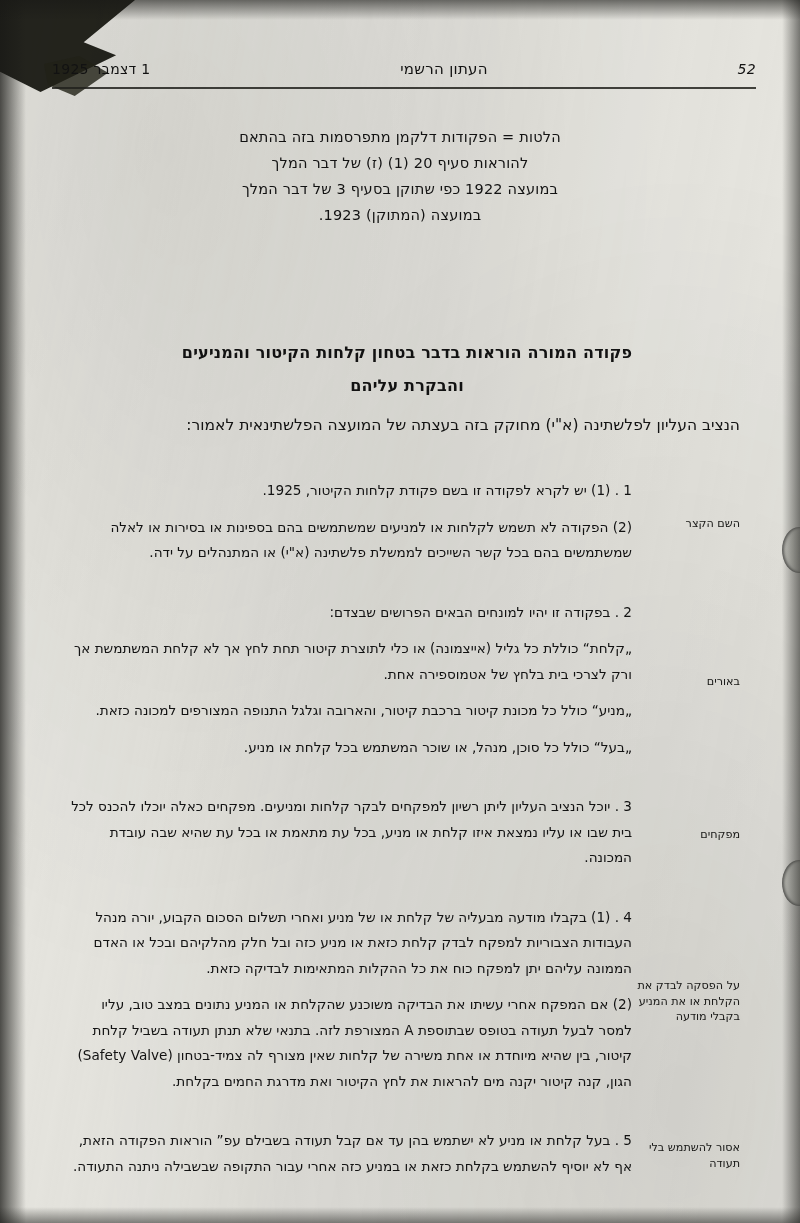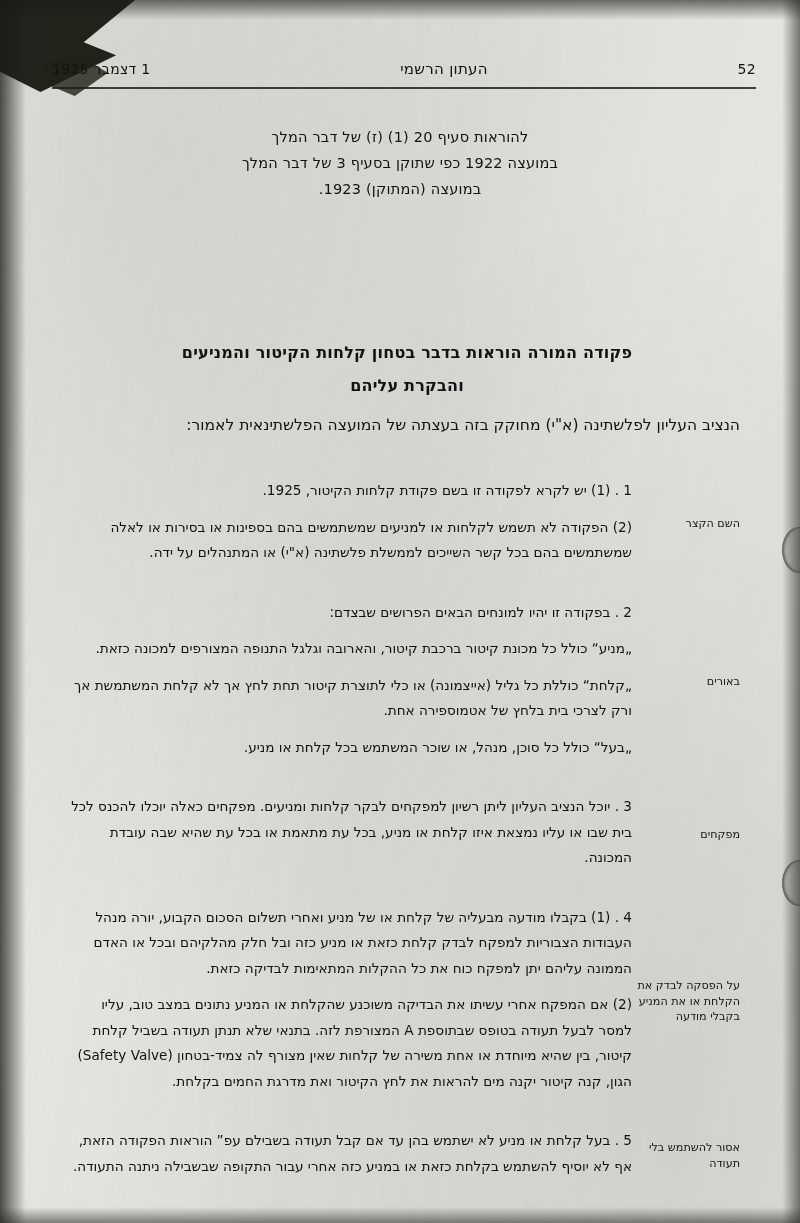--- a/index.html
+++ b/index.html
@@ -89,21 +89,21 @@
     left: 52px; right: 44px; top: 60px;
     height: 34px;
   }
   .hdr-row {
     display: flex;
     justify-content: space-between;
     align-items: baseline;
     font-size: 14.5px;
     letter-spacing: 0.3px;
   }
-  .hdr-right-num { direction: ltr; font-size: 14px; }
+  .hdr-right-num { direction: ltr; font-size: 14px; font-style: italic; }
   .hdr-center { font-size: 15px; }
   .hdr-left-date { direction: rtl; font-size: 14px; }
   .hdr-rule {
     margin-top: 9px;
     height: 2px;
     background: #2a2a26;
     opacity: 0.85;
   }
 
   
@@ -186,20 +186,21 @@
   <div class="header">
     <div class="hdr-row">
       <div class="hdr-right-num">52</div>
       <div class="hdr-center">העתון הרשמי</div>
       <div class="hdr-left-date">1 דצמבר 1925</div>
     </div>
     <div class="hdr-rule"></div>
   </div>
 
   <div class="meta">
+    <div>הלטות = הפקודות דלקמן מתפרסמות בזה בהתאם</div>
     <div>להוראות סעיף 20 (1) (ז) של דבר המלך</div>
     <div>במועצה 1922 כפי שתוקן בסעיף 3 של דבר המלך</div>
     <div>במועצה (המתוקן) 1923.</div>
   </div>
 
   <div class="title">
     <div>פקודה המורה הוראות בדבר בטחון קלחות הקיטור והמניעים</div>
     <div>והבקרת עליהם</div>
   </div>
 
@@ -213,22 +214,22 @@
         <p class="para">(2)  הפקודה לא תשמש לקלחות או למניעים שמשתמשים בהם בספינות או בסירות או לאלה שמשתמשים בהם בכל קשר השייכים לממשלת פלשתינה (א"י) או המתנהלים על ידה.</p>
       </div>
       <div class="sec-note">השם הקצר</div>
     </div>
 
     <div class="blk-gap"></div>
 
     <div class="section">
       <div class="sec-text">
         <p class="para">2 .   בפקודה זו יהיו למונחים הבאים הפרושים שבצדם:</p>
+        <p class="para">„קלחת“ כוללת כל גליל (אייצמונה)  או  כלי לתוצרת קיטור תחת לחץ אך לא קלחת המשתמשת אך ורק לצרכי בית בלחץ של אטמוספירה אחת.</p>
         <p class="para">„מניע“ כולל כל מכונת קיטור ברכבת קיטור, והארובה וגלגל התנופה המצורפים למכונה כזאת.</p>
-        <p class="para">„קלחת“ כוללת כל גליל (אייצמונה)  או  כלי לתוצרת קיטור תחת לחץ אך לא קלחת המשתמשת אך ורק לצרכי בית בלחץ של אטמוספירה אחת.</p>
         <p class="para">„בעל“ כולל כל סוכן, מנהל, או שוכר המשתמש בכל קלחת או מניע.</p>
       </div>
       <div class="sec-note">באורים</div>
     </div>
 
     <div class="blk-gap"></div>
 
     <div class="section">
       <div class="sec-text">
         <p class="para">3 .   יוכל הנציב העליון ליתן רשיון למפקחים לבקר קלחות ומניעים. מפקחים כאלה יוכלו להכנס לכל בית שבו או עליו נמצאת איזו קלחת או מניע, בכל עת מתאמת או בכל עת שהיא שבה עובדת המכונה.</p>

